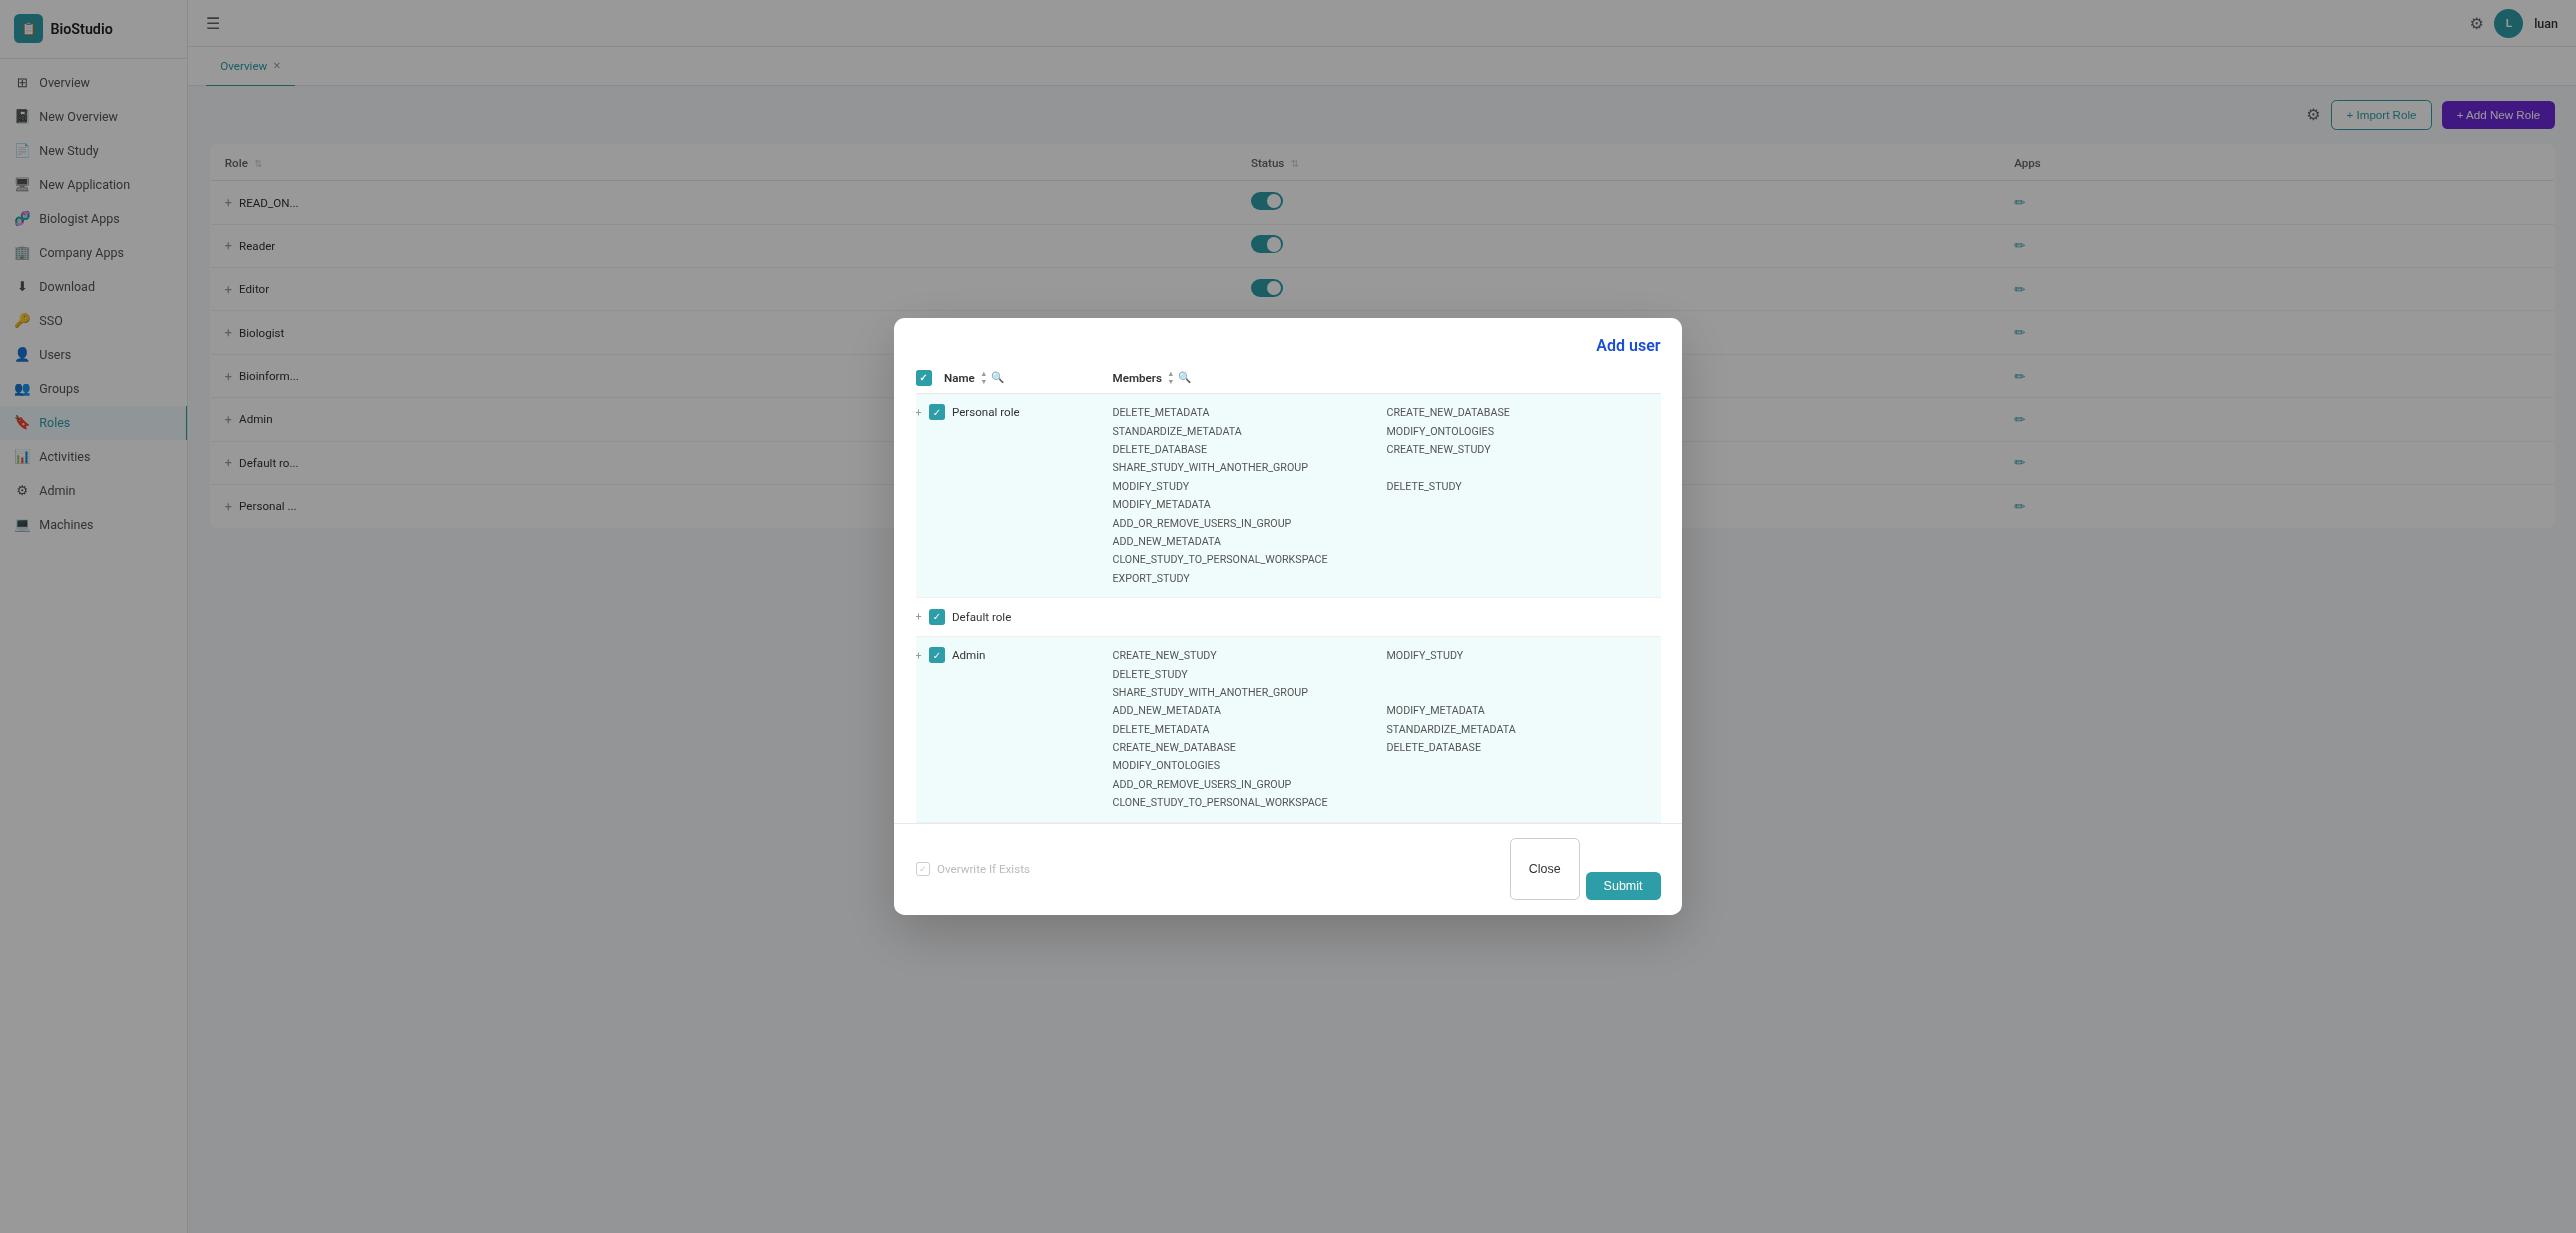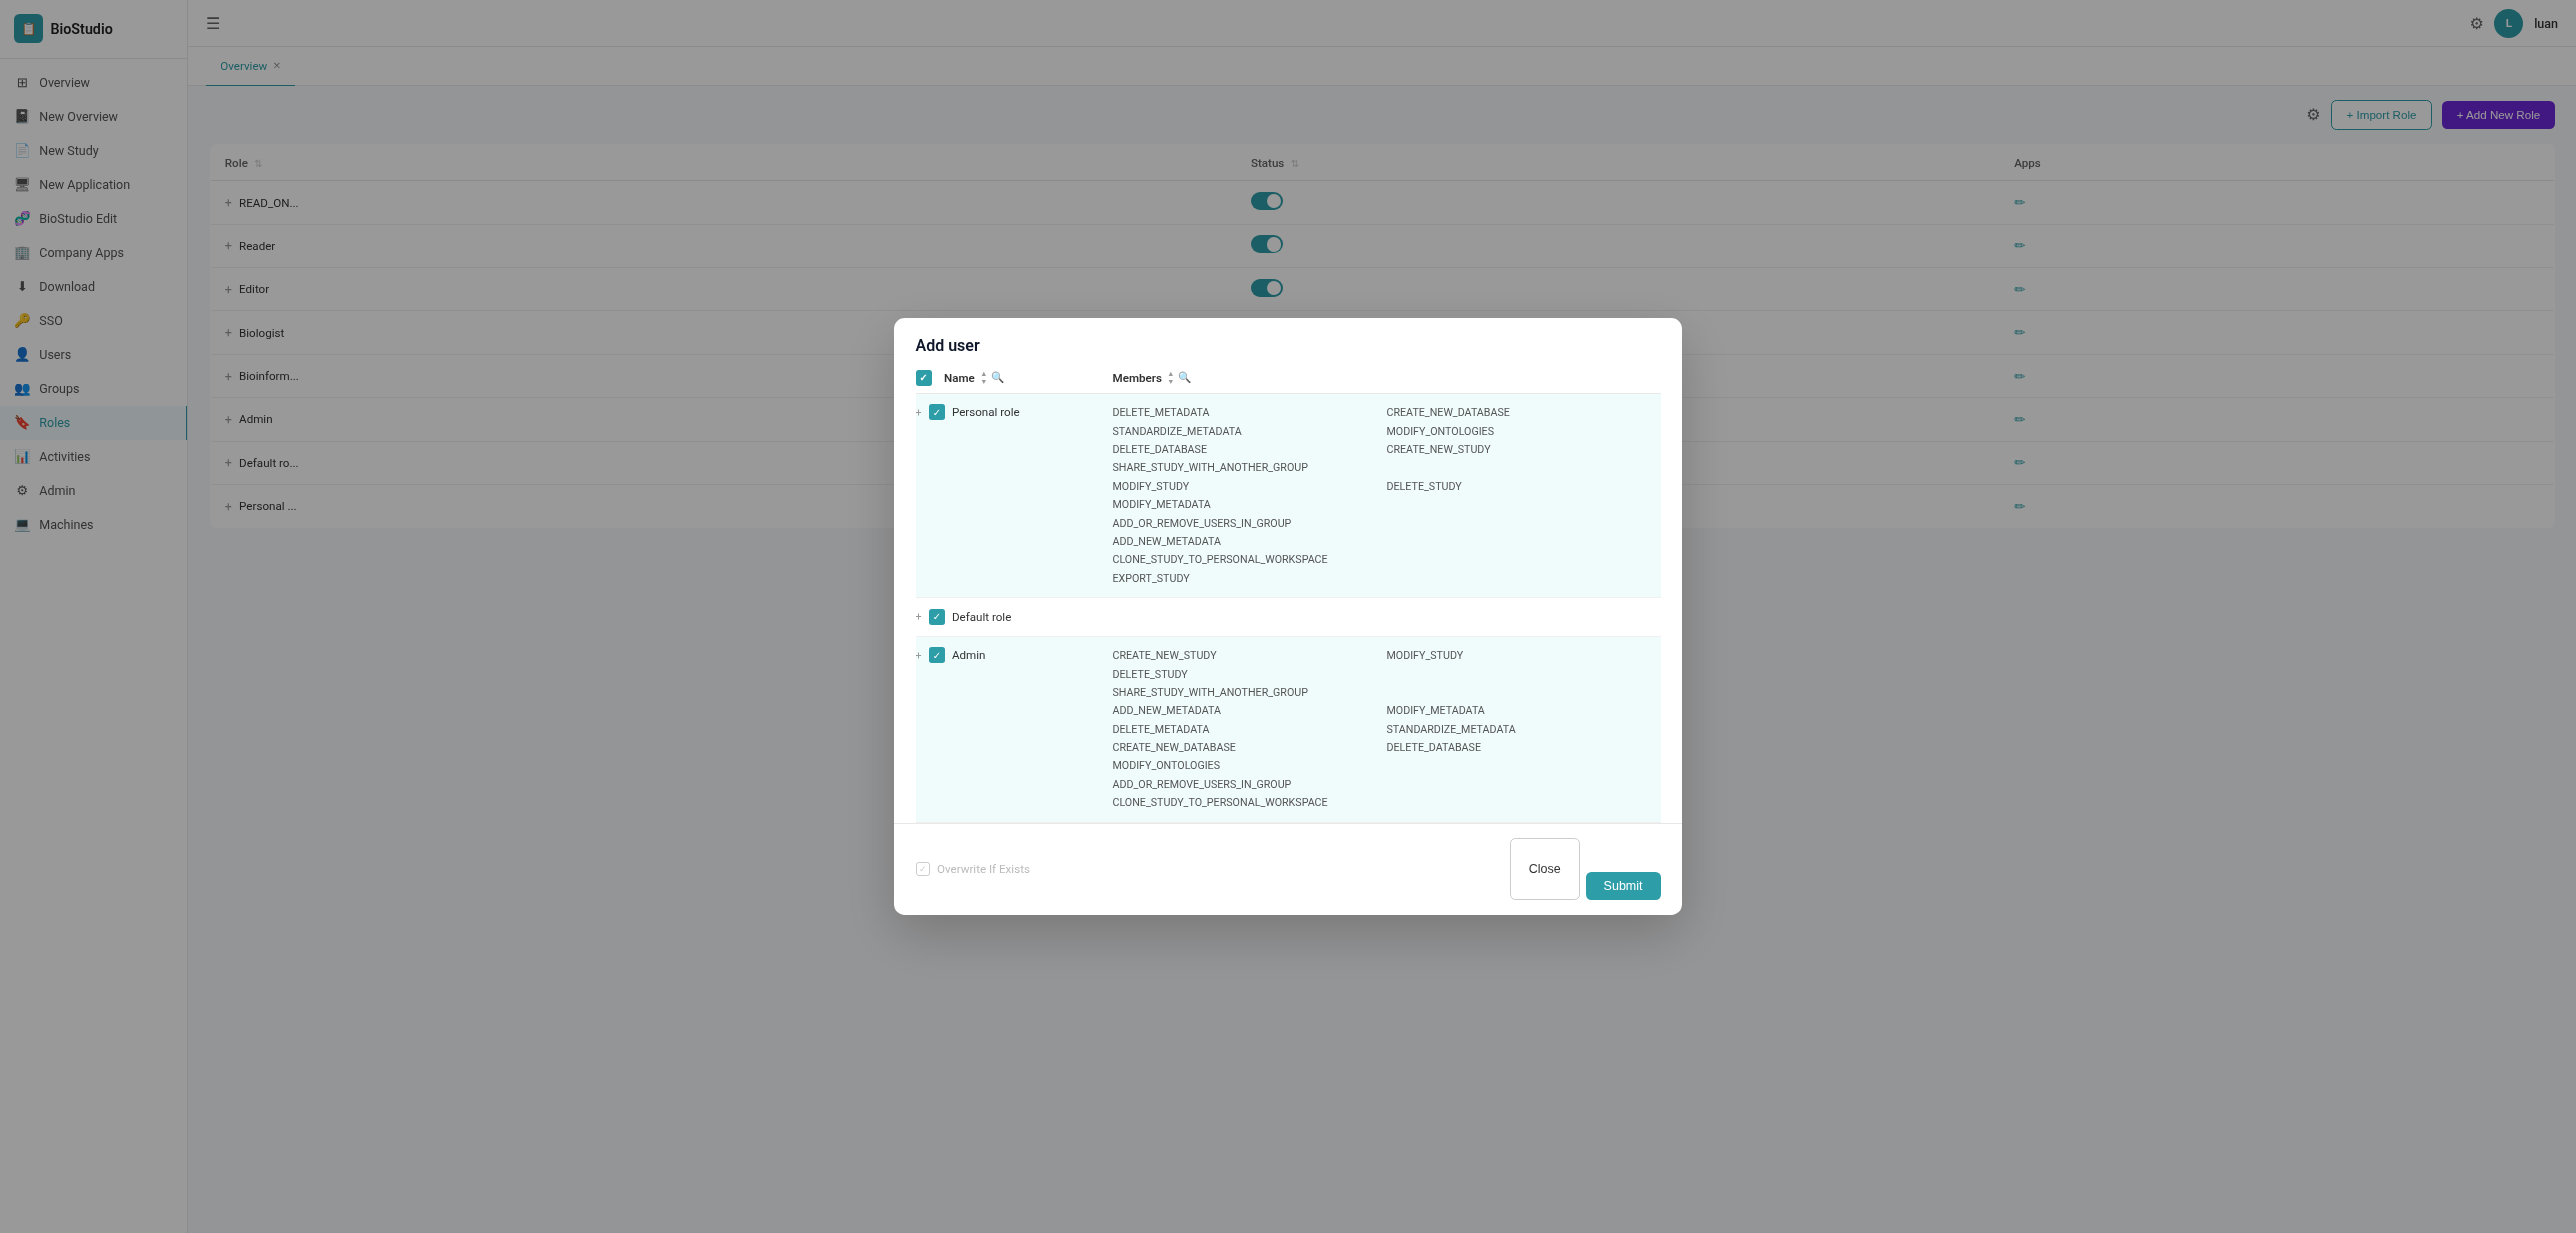--- a/index.html
+++ b/index.html
@@ -128,22 +128,23 @@
     
     .modal {
       background: white; border-radius: 10.7px;
       width: 788px; max-width: 95vw;
       max-height: 80vh;
       display: flex; flex-direction: column;
       box-shadow: 0 18px 54px rgba(0,0,0,0.2);
     }
     .modal-header {
       padding: 18px 21.5px 14.3px;
-      font-size: 16px; font-weight: 600; color: #0f172a;
+      font-size: 16px; font-weight: 600; color: #1d4ed8;
       flex-shrink: 0;
+      text-align: right;
     }
     .modal-body { flex: 1; overflow: hidden; display: flex; flex-direction: column; padding: 0 21.5px; }
     .modal-table-header {
       display: flex; align-items: center;
       border-bottom: 0.9px solid #e8e8e8;
       padding-bottom: 7.2px; gap: 0;
     }
     .modal-col-name {
       display: flex; align-items: center; gap: 5.4px;
       width: 197px; font-size: 11.6px; font-weight: 600; color: #333;
@@ -229,21 +230,21 @@
     <div class="sidebar-item">
       <span class="icon">📄</span>
       <span>New Study</span>
     </div>
     <div class="sidebar-item">
       <span class="icon">🖥</span>
       <span>New Application</span>
     </div>
     <div class="sidebar-item">
       <span class="icon">🧬</span>
-      <span>BioStudio Edit</span>
+      <span>Biologist Apps</span>
     </div>
     <div class="sidebar-item">
       <span class="icon">🏢</span>
       <span>Company Apps</span>
     </div>
     <div class="sidebar-item">
       <span class="icon">⬇</span>
       <span>Download</span>
     </div>
     <div class="sidebar-item">

